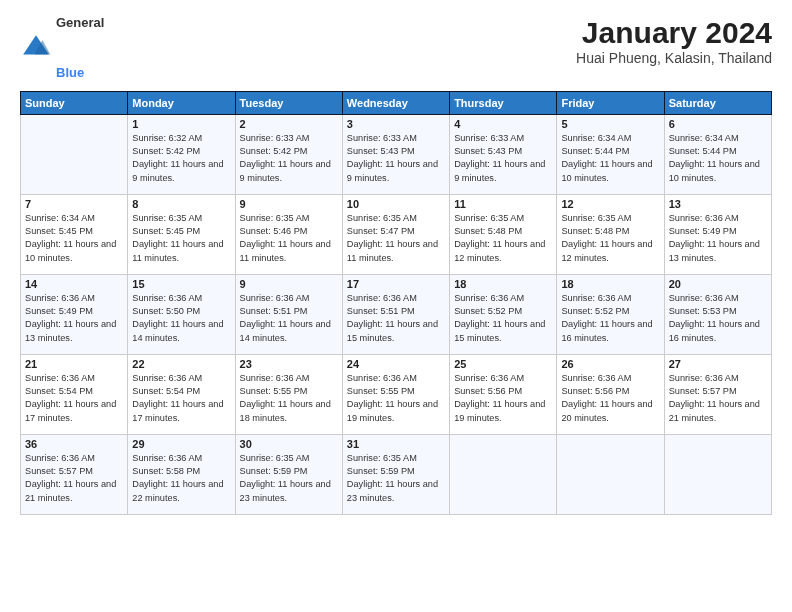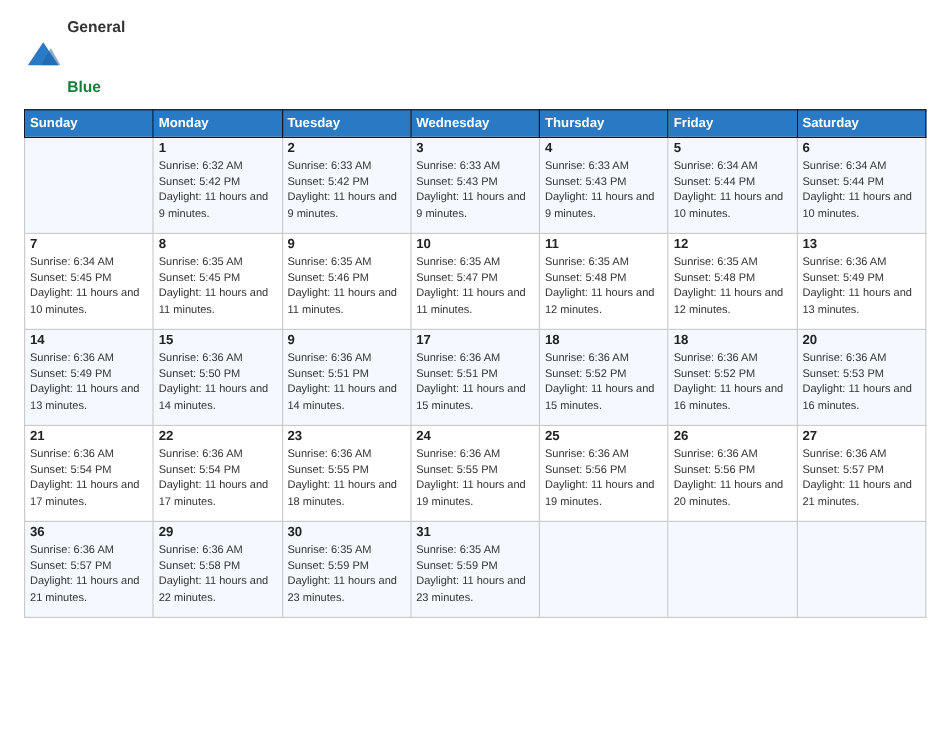--- a/index.html
+++ b/index.html
@@ -28,21 +28,21 @@
       gap: 4px;
     }
     .logo-text {
       display: flex;
       flex-direction: column;
       font-size: 13px;
       font-weight: bold;
       line-height: 1.1;
     }
     .logo-text .general { color: #333; }
-    .logo-text .blue { color: #15803d; margin-top: 36px; }
+    .logo-text .blue { color: #3b82f6; margin-top: 36px; }
     .logo-icon {
       width: 32px;
       height: 32px;
     }
     .title-block {
       text-align: right;
     }
     .month-title {
       font-size: 30px;
       font-weight: bold;
@@ -101,20 +101,22 @@
       <svg class="logo-icon" viewBox="0 0 40 40">
         <polygon points="20,4 36,28 4,28" fill="#2979c5"></polygon>
         <polygon points="28,10 38,28 18,28" fill="#1a5fa0" opacity="0.5"></polygon>
       </svg>
       <div class="logo-text">
         <span class="general">General</span>
         <span class="blue">Blue</span>
       </div>
     </div>
     <div class="title-block">
+      <div class="month-title">January 2024</div>
+      <div class="location">Huai Phueng, Kalasin, Thailand</div>
     </div>
   </div>
 
   <table>
     <thead>
       <tr>
         <th>Sunday</th>
         <th>Monday</th>
         <th>Tuesday</th>
         <th>Wednesday</th>

